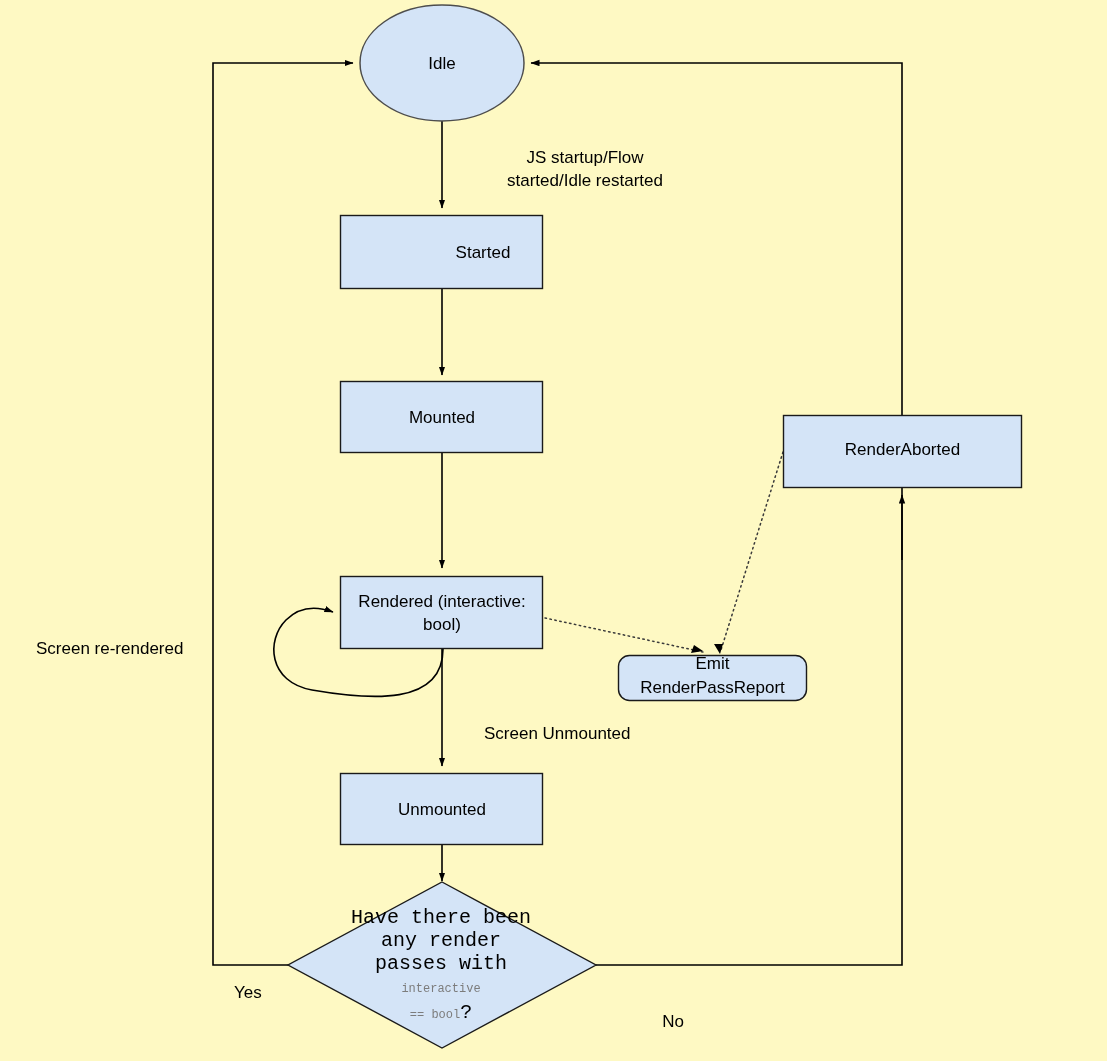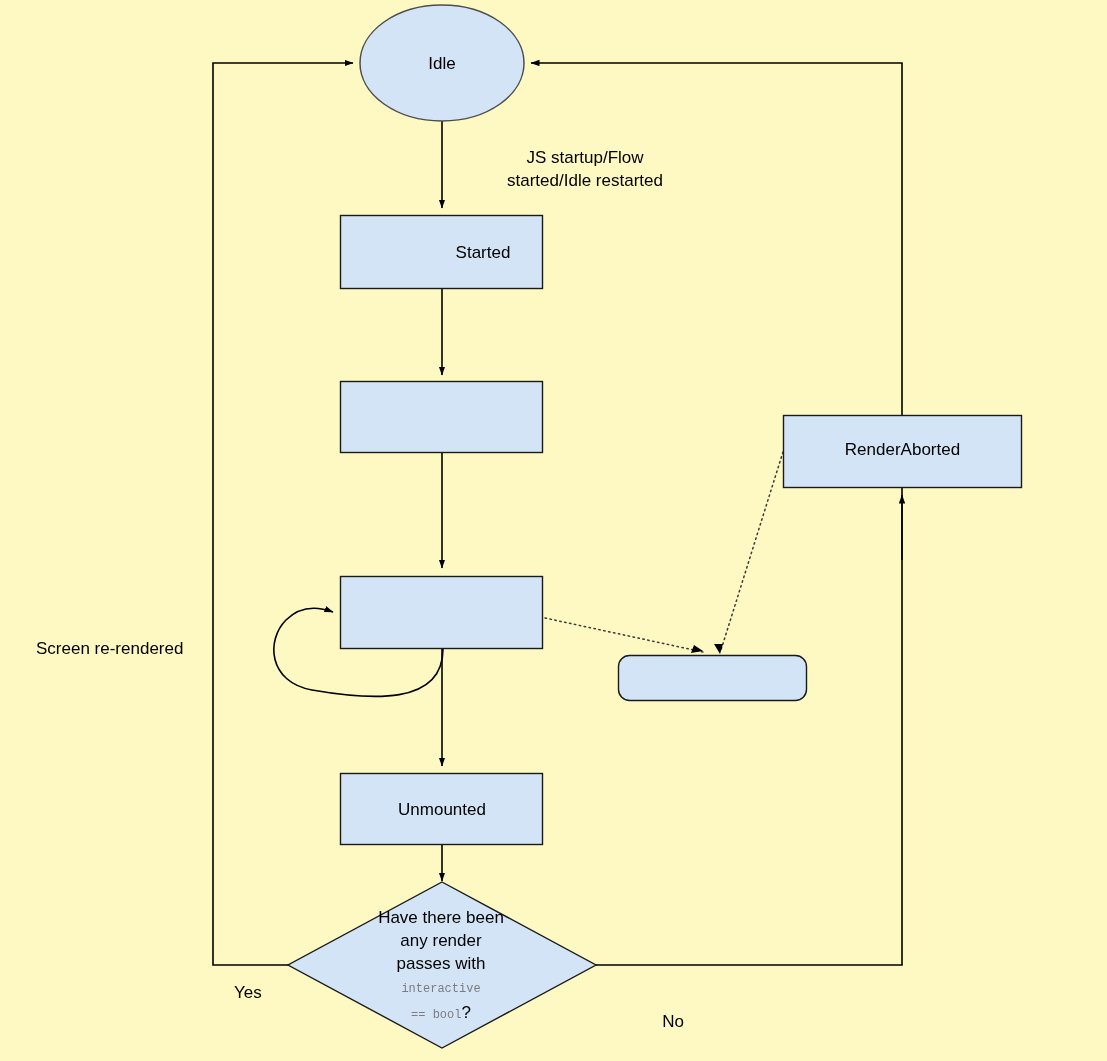--- a/index.html
+++ b/index.html
@@ -48,22 +48,22 @@
     line-height: 23px;
     text-align: center;
     white-space: pre-line;
   }
   .mono {
     font-family: "Liberation Mono", monospace;
     font-size: 12px;
     color: #7c7c7c;
   }
   .blk {
-    font-family: Liberation Sans, sans-serif;
-    font-size: 17px;
+    font-family: Liberation Mono, monospace;
+    font-size: 20px;
     color: #000000;
   }
   .diamond-text {
     position: absolute;
     width: 300px;
     left: 291px;
     top: 906px;
     text-align: center;
     line-height: 23px;
     pointer-events: none;
@@ -133,39 +133,45 @@
 
     <rect x="618.5" y="655.5" width="188" height="45" rx="11" ry="11" fill="#d4e4f7" stroke="#1a1a1a" stroke-width="1.4"></rect>
 
     <polygon points="442,882 596,965 442,1048 288,965" fill="#d4e4f7" stroke="#1a1a1a" stroke-width="1.4"></polygon>
   </svg>
 
   <div class="node-label" style="left:360px; top:41px; width:164px; height:44px;">Idle</div>
 
   <div class="node-label" style="left:341px; top:216px; width:202px; height:72px;margin-left:41px;">Started</div>
 
+  <div class="node-label" style="left:341px; top:382px; width:202px; height:70px;">Mounted</div>
 
+  <div class="node-label" style="left:341px; top:577px; width:202px; height:71px;">Rendered (interactive:
+bool)</div>
 
   <div class="node-label" style="left:341px; top:774px; width:202px; height:70px;">Unmounted</div>
 
   <div class="node-label" style="left:784px; top:416px; width:237px; height:66px;">RenderAborted</div>
 
+  <div class="node-label" style="left:619px; top:652px; width:187px; height:48px; line-height:24px;">Emit
+RenderPassReport</div>
 
   <div class="diamond-text">
     <span class="blk" style="white-space:pre-line;">Have there been
 any render
 passes with</span><br>
     <span class="mono">interactive</span><br>
     <span class="mono">== bool</span><span class="blk">?</span>
   </div>
 
   <div class="edge-label" style="left:460px; top:146px; width:250px;">JS startup/Flow
 started/Idle restarted</div>
 
 
+  <div class="edge-label" style="left:460px; top:722px; width:250px; text-align:left; padding-left:24px; box-sizing:border-box;">Screen Unmounted</div>
 
   <div class="edge-label" style="left:36px; top:637px; width:200px; text-align:left;">Screen re-rendered</div>
 
   <div class="edge-label" style="left:234px; top:981px; width:60px; text-align:left;">Yes</div>
 
   <div class="edge-label" style="left:643px; top:1010px; width:60px; text-align:center;">No</div>
 
 </div>
 
 </body></html>

